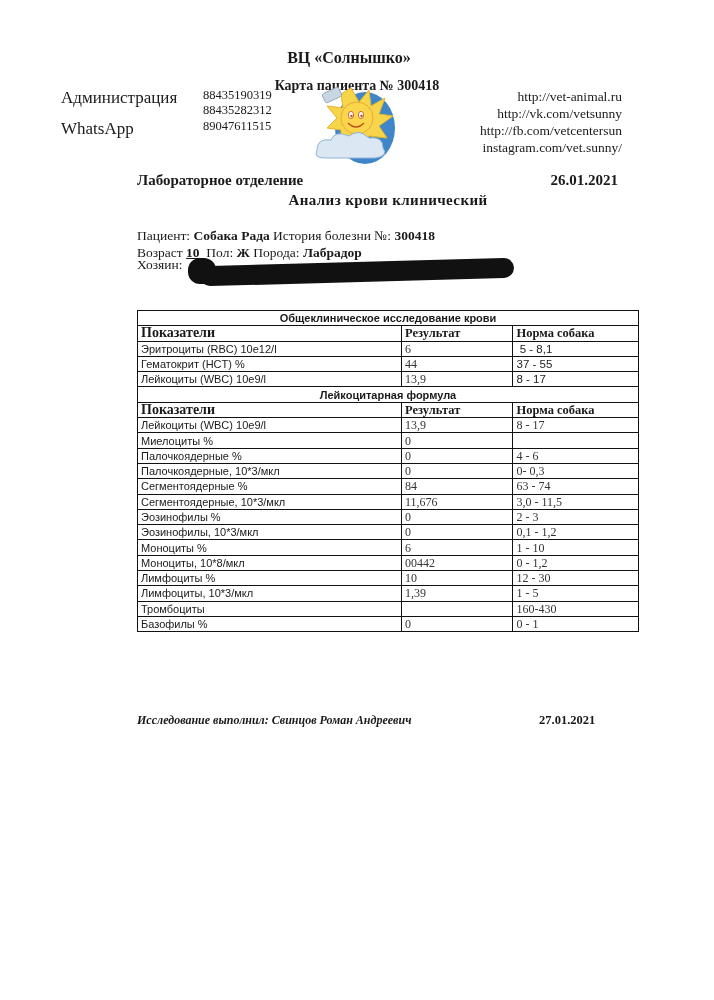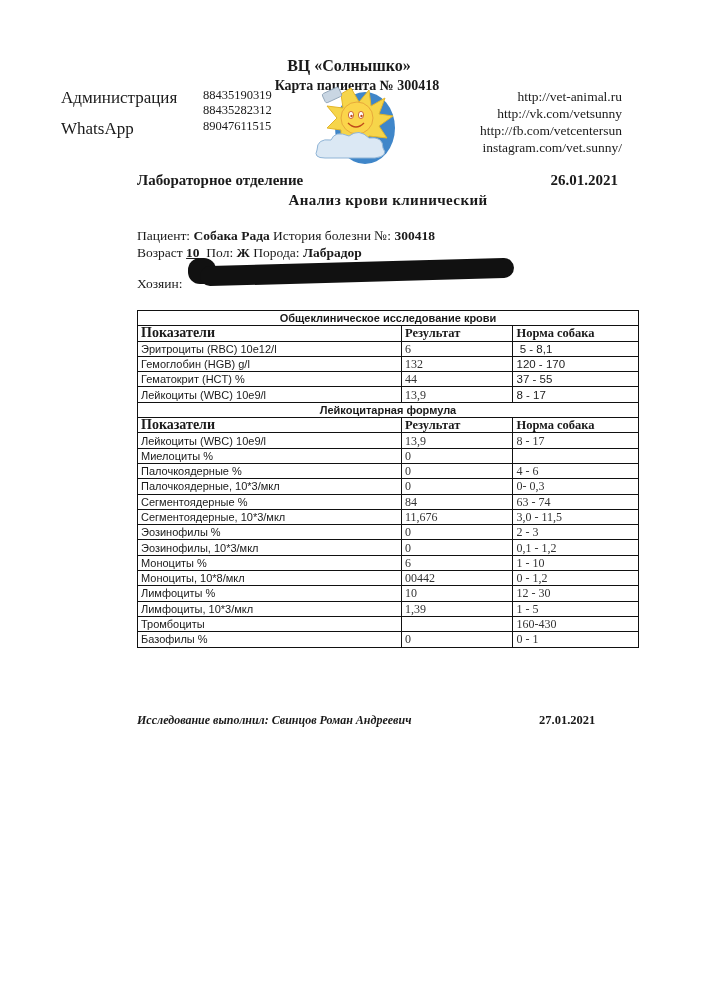--- a/index.html
+++ b/index.html
@@ -2,21 +2,21 @@
 <html><head>
 <meta charset="utf-8">
 <style>
   html, body { margin:0; padding:0; }
   body {
     width:714px; height:1000px; background:#ffffff; position:relative; overflow:hidden;
     font-family:"Liberation Serif", serif; color:#1a1a1a;
   }
   .abs { position:absolute; }
   .card-title { top:30px; left:0; width:714px; text-align:center; font-weight:bold; font-size:14px;margin-top:48px; }
-  .clinic-name { top:57px; left:0; width:698px; text-align:center; font-weight:bold; font-size:16px; }
+  .clinic-name { top:49px; left:0; width:698px; text-align:center; font-weight:bold; font-size:16px; }
   .contact-label { font-size:17px; left:61px; }
   .contact-num { font-size:12.5px; left:203px; }
   .link { font-size:13.5px; right:92px; text-align:right; }
   .logo { left:313px; top:84px; width:84px; height:82px; }
   .lab-dept { left:137px; top:172px; font-weight:bold; font-size:15px; }
   .lab-date { right:96px; top:172px; font-weight:bold; font-size:15px; }
   .analysis-title { left:0; width:714px; top:192px; text-align:center; font-weight:bold; font-size:15px; letter-spacing:0.4px; padding-left:62px; box-sizing:border-box; }
   .pinfo { left:137px; font-size:13.5px; }
   .pinfo b { font-weight:bold; }
   .underl { text-decoration:underline; }
@@ -70,45 +70,40 @@
 <div class="abs lab-dept">Лабораторное отделение</div>
 <div class="abs lab-date">26.01.2021</div>
 <div class="abs analysis-title">Анализ крови клинический</div>
 
 <div class="abs pinfo" style="top:228px">
   <span>Пациент: </span><b>Собака Рада</b><span> История болезни №: </span><b>300418</b>
 </div>
 <div class="abs pinfo" style="top:245px">
   <span>Возраст </span><b class="underl">10</b><span style="white-space:pre">  Пол: </span><b>Ж</b><span> Порода: </span><b>Лабрадор</b>
 </div>
-<div class="abs pinfo" style="top:276px">
+<div class="abs pinfo" style="top:257px">
   <span>Хозяин: </span>
 </div>
 <div class="abs redact" style="left:188px; top:258px; width:28px; height:26px; border-radius:12px;"></div>
 <div class="abs redact" style="left:200px; top:262px; width:314px; height:20px; transform:rotate(-1.6deg); border-radius:14px;"></div>
 
 <table class="lab">
   <tbody>
       <tr>
         <td colspan="3" class="sec">Общеклиническое исследование крови</td>
       </tr>
   <tr>
     <td class="hdr first c1">Показатели</td>
     <td class="hdr c2">Результат</td>
     <td class="hdr c3">Норма собака</td>
   </tr>
   <tr>
         <td>Эритроциты (RBC) 10e12/l</td>
         <td class="val">6</td>
         <td class="norm sans" style="white-space:pre"> 5 - 8,1</td>
-      </tr>
-  <tr>
-        <td>Гемоглобин (HGB) g/l</td>
-        <td class="val">132</td>
-        <td class="norm sans">120 - 170</td>
       </tr>
   <tr>
         <td>Гематокрит (HCT) %</td>
         <td class="val">44</td>
         <td class="norm sans">37 - 55</td>
       </tr>
   <tr>
         <td>Лейкоциты (WBC) 10e9/l</td>
         <td class="val">13,9</td>
         <td class="norm sans">8 - 17</td>

